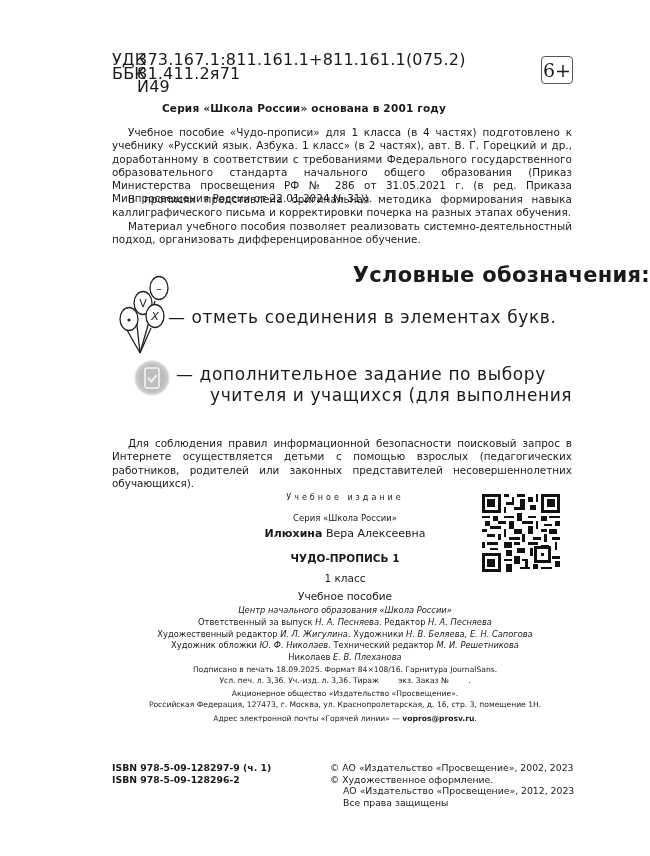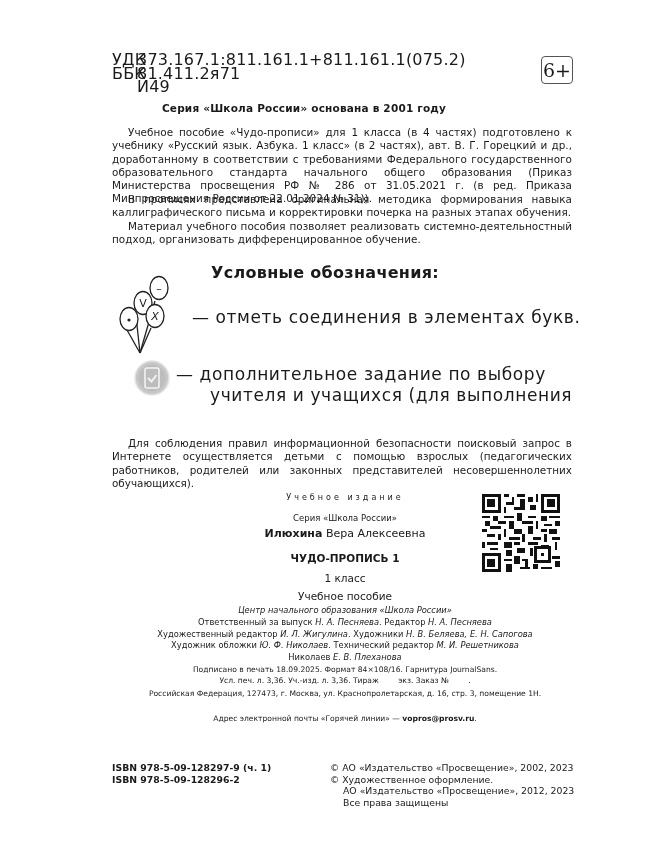--- a/index.html
+++ b/index.html
@@ -15,24 +15,24 @@
          font-family: "DejaVu Serif", serif; font-size: 19px; line-height: 26px; text-align: center; }
 
   .series-founded { left: 0; width: 608px; top: 102px; text-align: center; font-weight: bold; font-size: 10.5px; letter-spacing: 0.2px; }
 
   .para { left: 112px; width: 460px; font-size: 10.4px; line-height: 13.3px; text-align: justify; letter-spacing: 0.05px; }
   .para p { text-indent: 16px; }
   .p1 { top: 126px; }
   .p2 { top: 193px; }
   .p3 { top: 220px; }
 
-  .legend-title { left: 0; width: 650px; top: 263px; text-align: center; font-weight: bold; font-size: 16px; letter-spacing: 0.3px; }
+  .legend-title { left: 0; width: 650px; top: 263px; text-align: right; font-weight: bold; font-size: 21px; letter-spacing: 0.3px; }
 
   .legend-row { font-size: 17px; line-height: 21px; letter-spacing: 0.6px; }
-  .lr1 { left: 192px; top: 307px; }
+  .lr1 { left: 168px; top: 307px; }
   .lr2 { left: 176px; top: 364px; }
   .lr2 .cont { padding-left: 34px; }
 
   .balloons { left: 118px; top: 268px; width: 60px; height: 88px; }
   .tablet-ic { left: 134px; top: 360px; width: 36px; height: 36px; }
 
   .safety { left: 112px; top: 437px; width: 460px; font-size: 10.4px; line-height: 13.3px; text-align: justify; }
   .safety p { text-indent: 16px; }
 
   .imprint { left: 220px; width: 250px; text-align: center; }
@@ -212,20 +212,21 @@
   <div><span>Художник обложки </span><i>Ю. Ф. Николаев</i><span>. Технический редактор </span><i>М. И. Решетникова</i></div>
   <div><span>Николаев </span><i>Е. В. Плеханова</i></div>
 </div>
 
 <div class="abs credits print">
   <div>Подписано в печать 18.09.2025. Формат 84×108/16. Гарнитура JournalSans.</div>
   <div style="white-space: pre;">Усл. печ. л. 3,36. Уч.-изд. л. 3,36. Тираж        экз. Заказ №        .</div>
 </div>
 
 <div class="abs credits pub">
+  <div>Акционерное общество «Издательство «Просвещение».</div>
   <div>Российская Федерация, 127473, г. Москва, ул. Краснопролетарская, д. 16, стр. 3, помещение 1Н.</div>
 </div>
 
 <div class="abs credits email">
   <span>Адрес электронной почты «Горячей линии» — </span><b>vopros@prosv.ru</b><span>.</span>
 </div>
 
 <div class="abs isbn">
   <div>ISBN 978-5-09-128297-9 (ч. 1)</div>
   <div>ISBN 978-5-09-128296-2</div>

